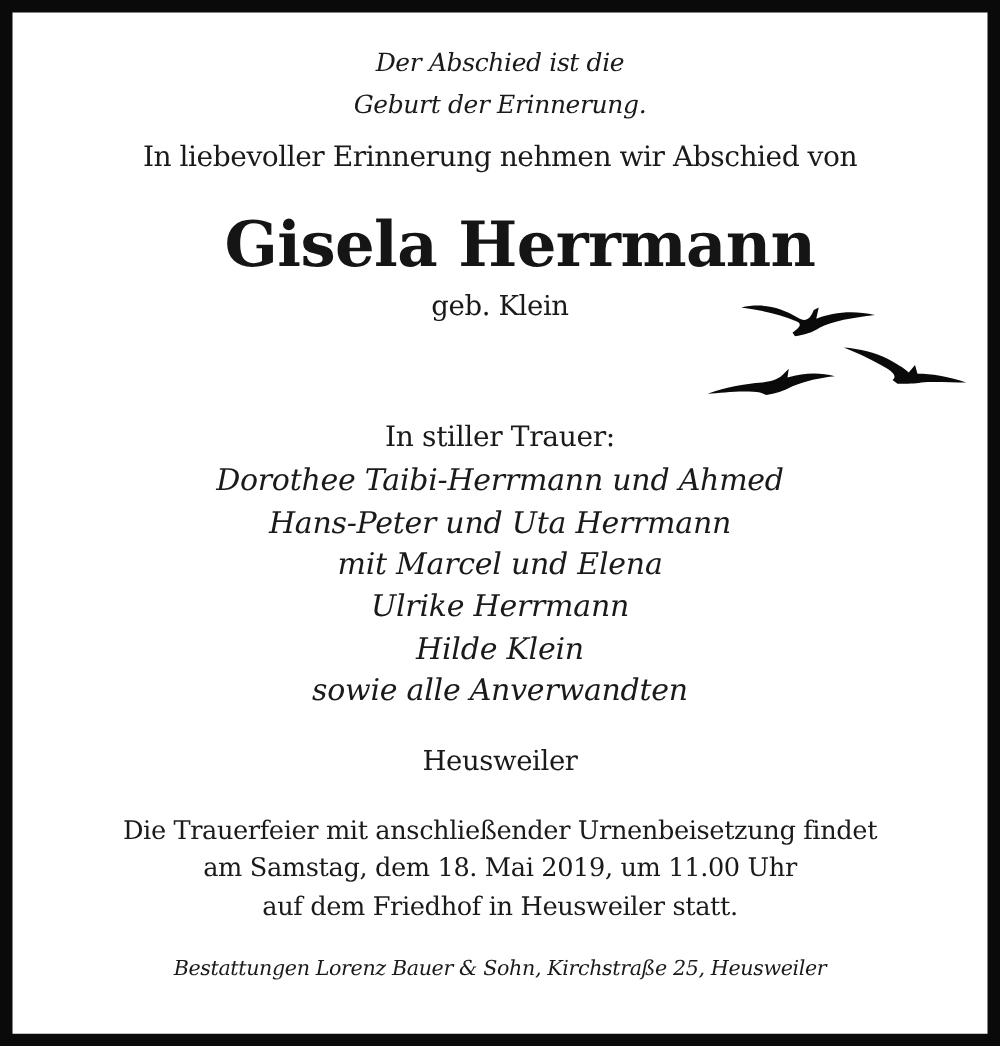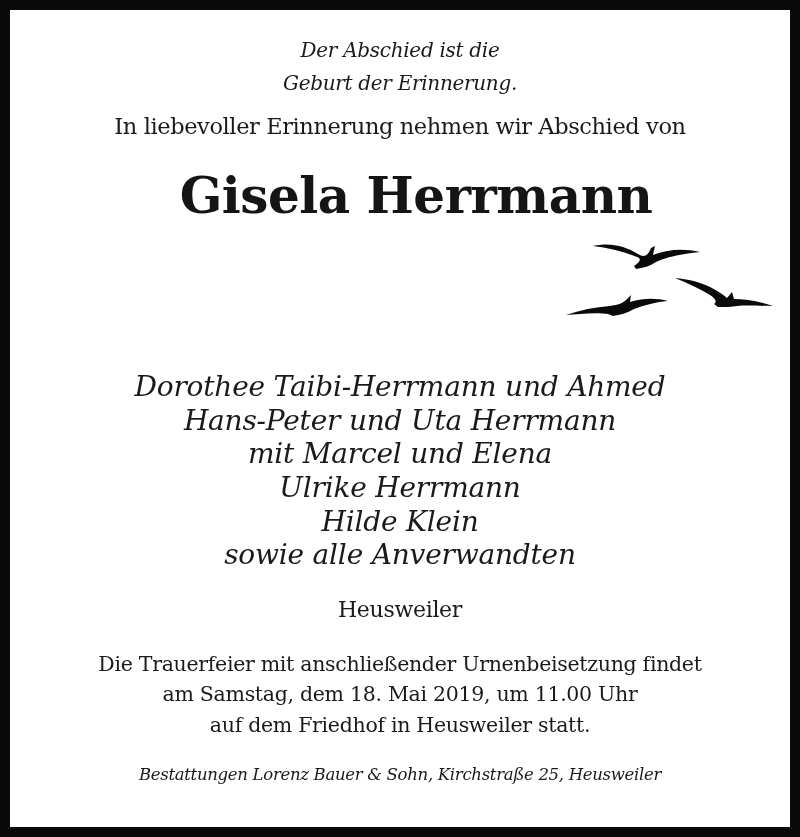--- a/index.html
+++ b/index.html
@@ -14,49 +14,51 @@
       color: #1a1a1a;
     }
     .line { position: absolute; left: 0; width: 780px; text-align: center; white-space: nowrap; }
     .motto { font-style: italic; font-size: 20px; letter-spacing: -0.3px; }
     .intro { font-size: 22.5px; letter-spacing: -0.4px; }
     .name { font-family: "DejaVu Serif", serif; font-weight: bold; font-size: 50px; letter-spacing: -0.5px; color: #151515; padding-left: 16px; }
     .sub { font-size: 22px; letter-spacing: -0.3px; }
     .dates { font-size: 23px; letter-spacing: -0.3px; }
     .dates .gap { display: inline-block; width: 48px; }
     .heading { font-size: 22.5px; letter-spacing: -0.3px; }
-    .mourner { font-style: italic; font-size: 28px; letter-spacing: -0.2px; }
+    .mourner { font-style: italic; font-size: 24px; letter-spacing: -0.2px; }
     .place { font-size: 22px; letter-spacing: -0.3px; }
     .info { font-size: 20.5px; letter-spacing: -0.3px; }
     .footer { font-style: italic; font-size: 16.5px; letter-spacing: -0.3px; }
     .birds { position: absolute; left: 0; top: 0; width: 780px; height: 817px; pointer-events: none; }
   </style>
 </head>
 <body>
 
 <div class="frame">
 
   <div class="line motto" style="top:28px;">Der Abschied ist die</div>
   <div class="line motto" style="top:61px;">Geburt der Erinnerung.</div>
 
   <div class="line intro" style="top:103px;">In liebevoller Erinnerung nehmen wir Abschied von</div>
 
   <div class="line name" style="top:156px;">Gisela Herrmann</div>
 
+  <div class="line sub" style="top:223px;">geb. Klein</div>
 
 
   <svg class="birds" viewBox="0 0 780 817">
 
     <path d="M583,236 C600,232 615,236 628,244 C634,248 638,246 641,238 L645,236 L643,245 C656,240 672,238 690,242 C672,244 656,247 646,252 C640,256 633,258 626,259 L624,256 C630,252 632,249 627,247 C613,241 598,238 583,236 Z" fill="#0a0a0a"></path>
 
     <path d="M556,305 C570,300 585,297 600,296 C606,295 612,294 616,290 L621,285 L620,292 C634,288 646,288 658,291 C646,292 634,295 624,299 C617,303 610,305 603,306 L598,304 C592,303 580,303 570,304 C565,304 560,305 556,305 Z" fill="#0a0a0a"></path>
 
     <path d="M665,268 C678,269 690,272 700,277 C707,281 713,284 717,288 L722,282 L724,289 C735,289 748,291 763,296 C750,296 737,295 727,296 C722,297 716,297 708,297 L704,294 C707,292 706,289 700,285 C690,279 678,273 665,268 Z" fill="#0a0a0a"></path>
   </svg>
 
+  <div class="line heading" style="top:327px;">In stiller Trauer:</div>
 
   <div class="line mourner" style="top:360px;">Dorothee Taibi-Herrmann und Ahmed</div>
   <div class="line mourner" style="top:394px;">Hans-Peter und Uta Herrmann</div>
   <div class="line mourner" style="top:427px;">mit Marcel und Elena</div>
   <div class="line mourner" style="top:461px;">Ulrike Herrmann</div>
   <div class="line mourner" style="top:495px;">Hilde Klein</div>
   <div class="line mourner" style="top:528px;">sowie alle Anverwandten</div>
 
   <div class="line place" style="top:587px;">Heusweiler</div>
 

